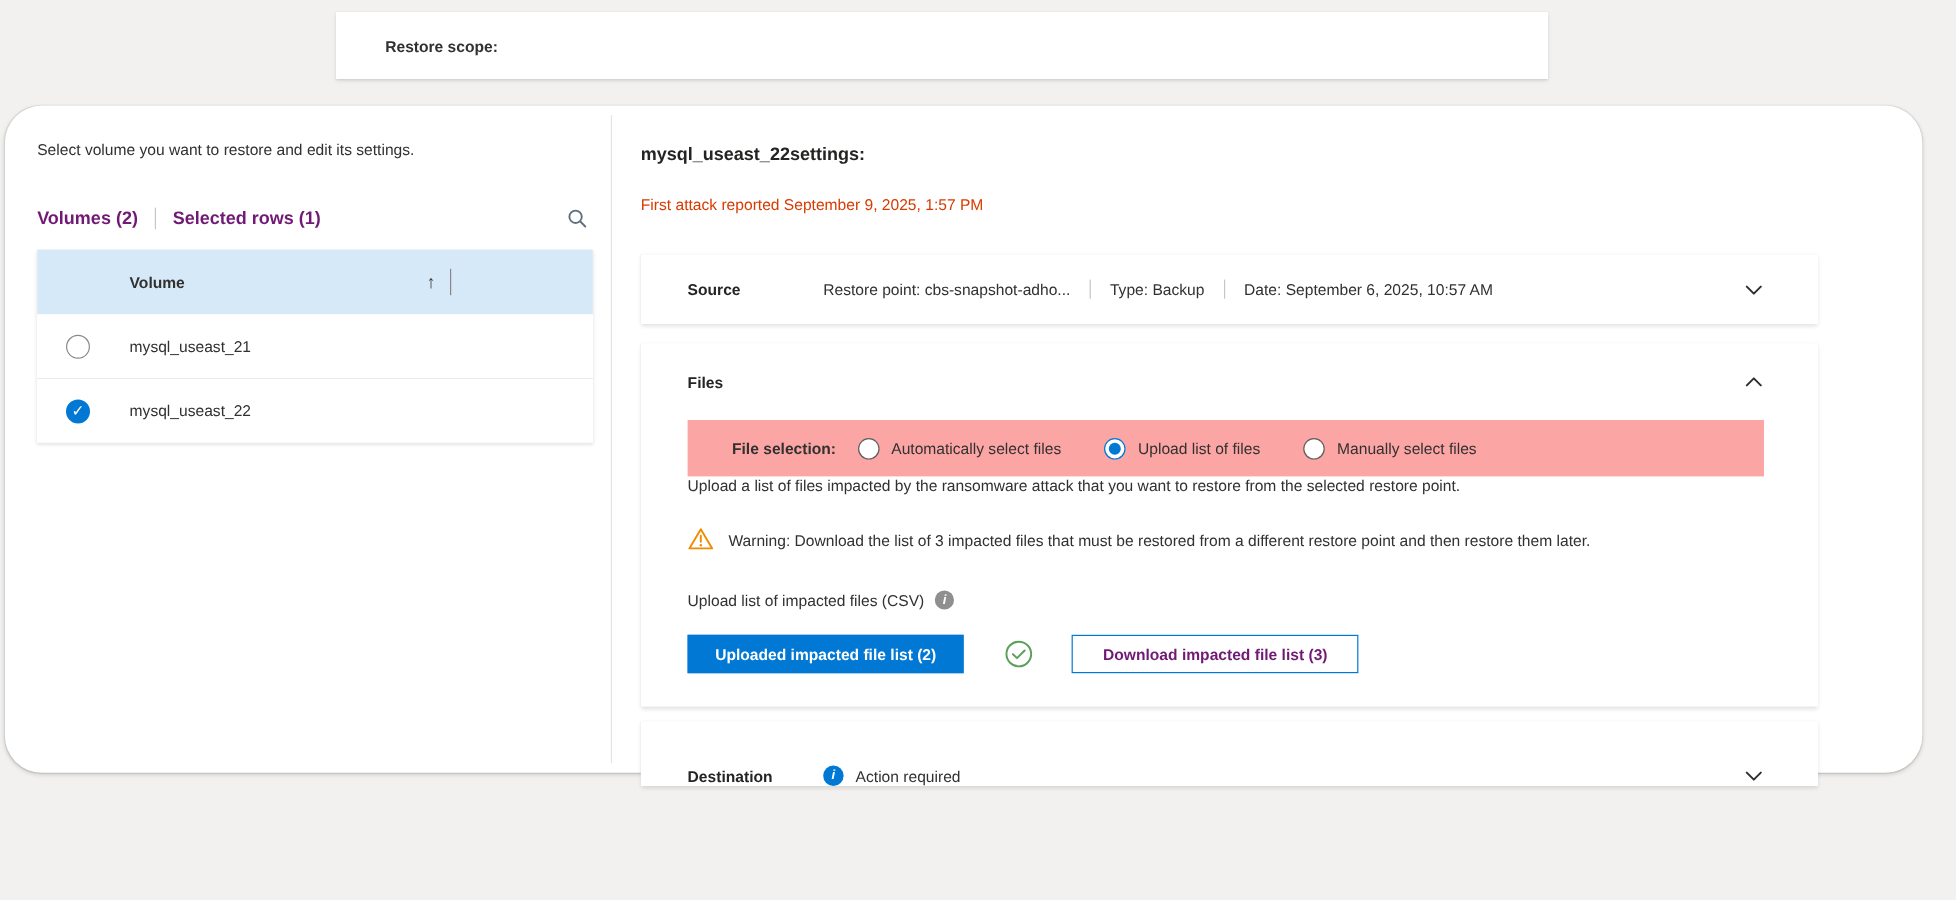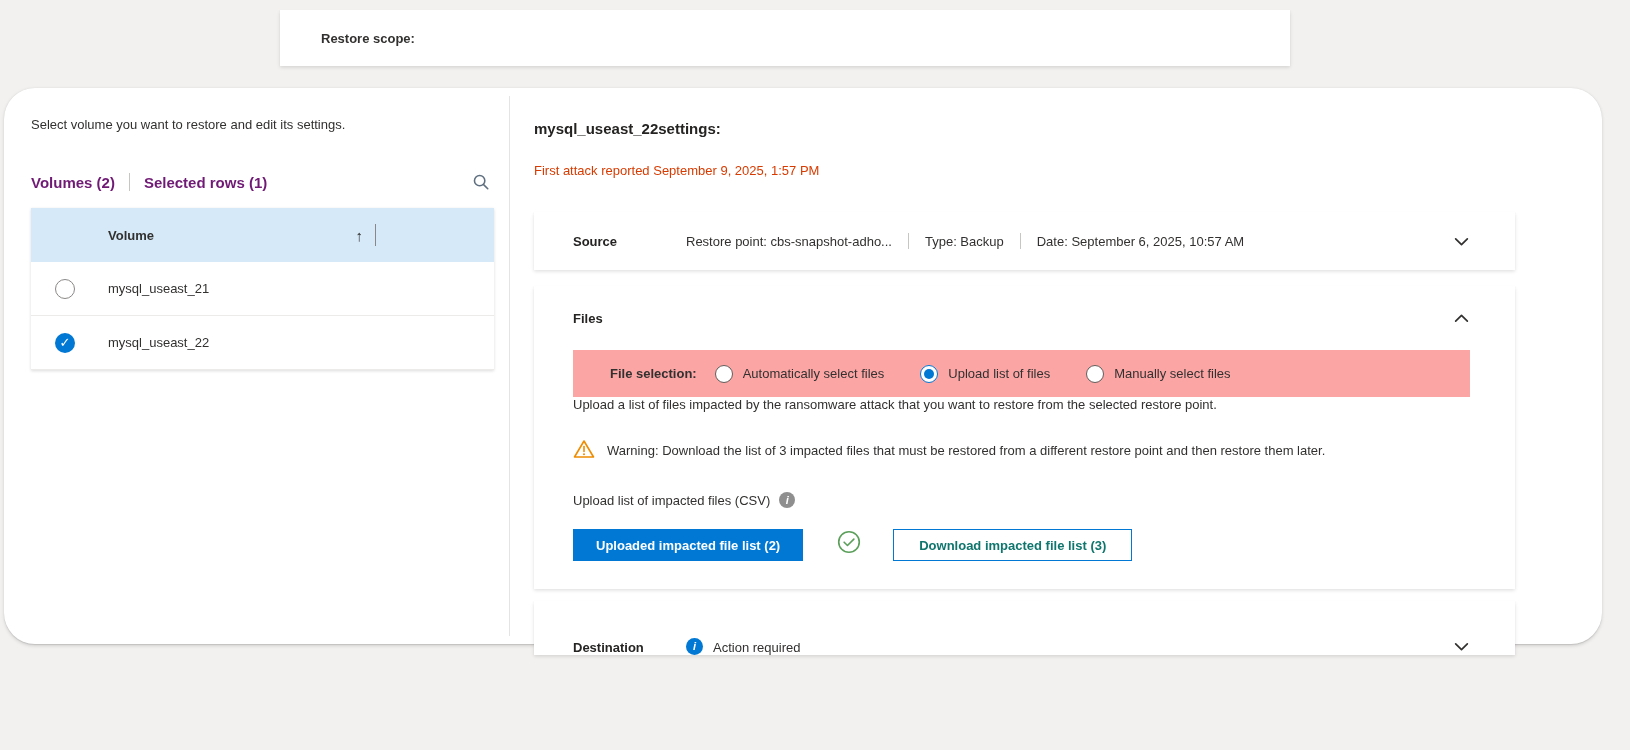--- a/index.html
+++ b/index.html
@@ -71,24 +71,24 @@
   .file-band { margin-top: 23px; height: 47px; background: #fca5a5; display: flex;
     align-items: center; padding-left: 37px; }
   .fs-label { font-weight: bold; margin-right: 18px; }
   .file-band .radio-row { gap: 36px; }
   .files-desc { }
   .warning-row { margin-top: 27px; display: flex; align-items: center; gap: 12px; }
   .upload-row { margin-top: 30px; display: flex; align-items: center; gap: 9px; }
   .info-gray { width: 16px; height: 16px; border-radius: 50%; background: #8f8f8f; color: #fff;
     font-size: 11px; font-weight: bold; font-style: italic; text-align: center; line-height: 16px; flex: none; }
   .info-gray::after { content: "i"; }
-  .buttons-row { margin-top: 21px; display: flex; align-items: flex-start; }
+  .buttons-row { margin-top: 21px; display: flex; align-items: center; }
   .btn { height: 32px; font-family: inherit; font-size: 13px; font-weight: bold; cursor: pointer; }
   .btn-primary { background: #0078d4; color: #fff; border: 1px solid #0078d4; padding: 0 22px; }
-  .btn-outline { background: #fff; color: #0f766e; border: 1px solid #0078d4; padding: 0 25px; }
+  .btn-outline { background: #fff; color: #701a75; border: 1px solid #0078d4; padding: 0 25px; }
   .check-circle { margin: 0 31px 0 33px; display: flex; }
 
   .dest-card { margin-top: 12px; height: 54px; display: flex; align-items: flex-end; padding: 0 45px 0 39px; }
   .info-blue { width: 17px; height: 17px; border-radius: 50%; background: #0078d4; color: #fff;
     font-size: 11px; font-weight: bold; font-style: italic; text-align: center; line-height: 17px;
     flex: none; margin-right: 10px; }
   .info-blue::after { content: "i"; }
 </style>
 </head>
 <body>

